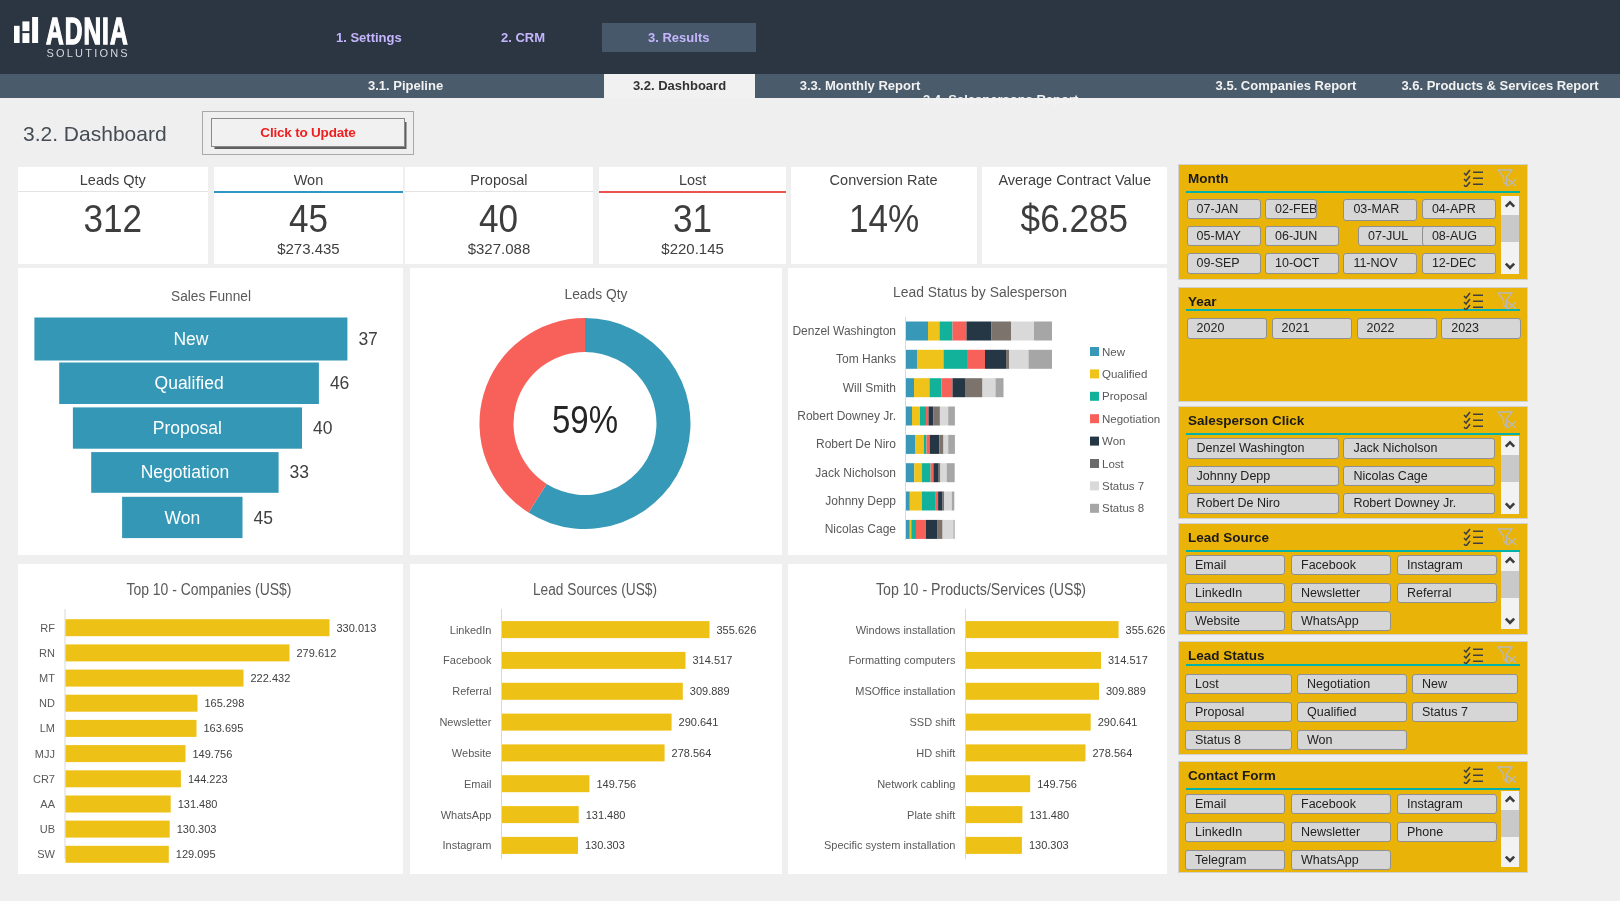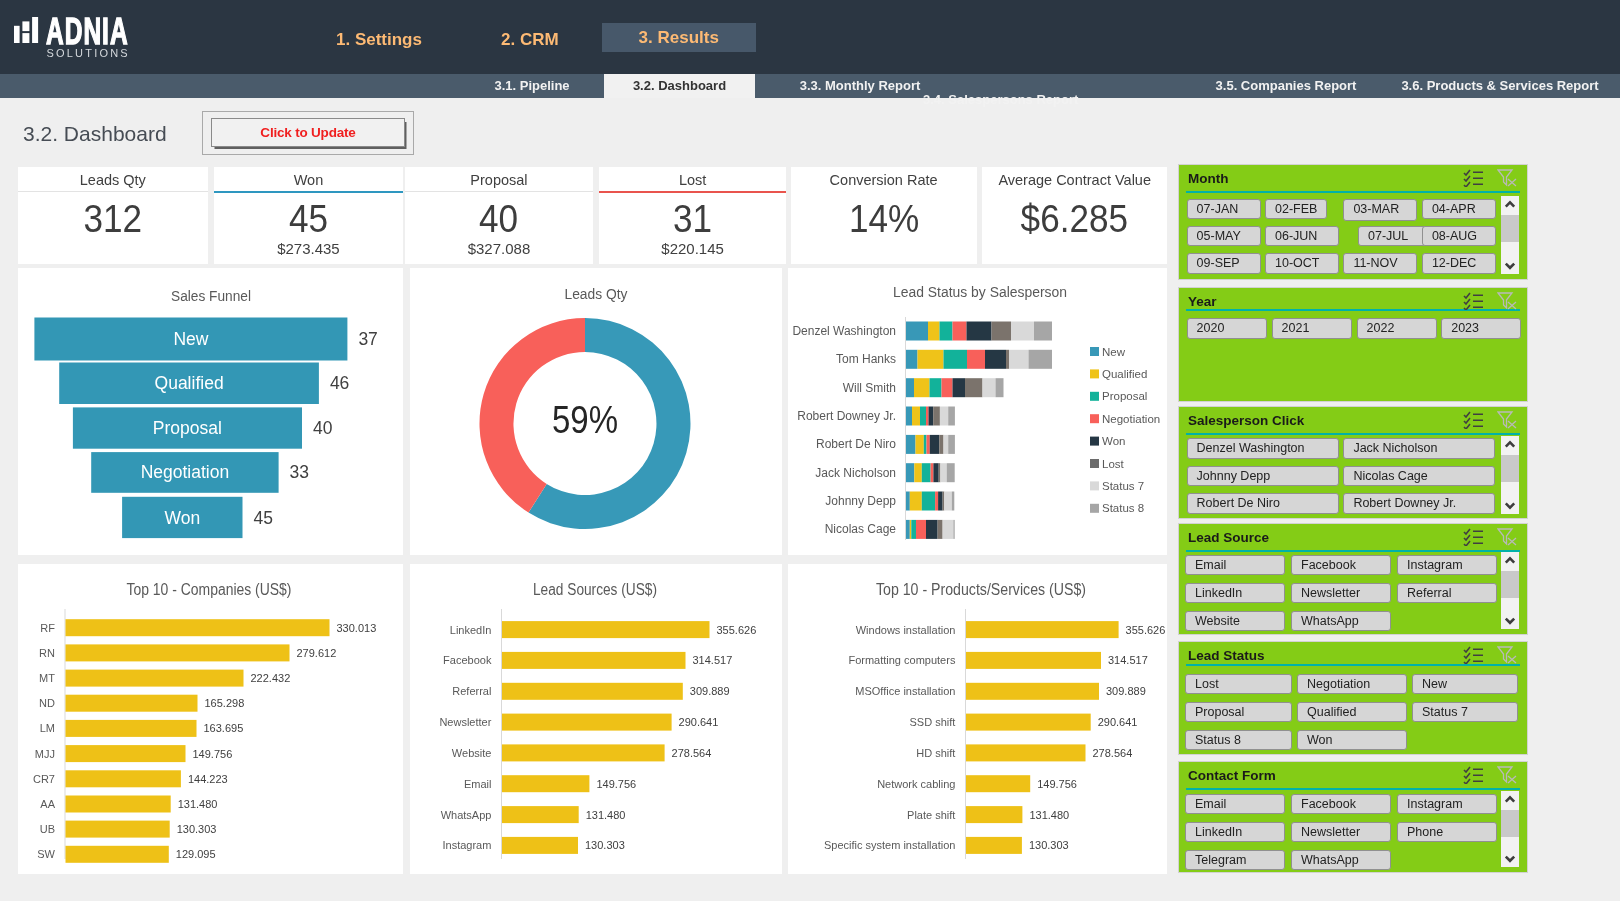--- a/index.html
+++ b/index.html
@@ -1,48 +1,48 @@
 <!DOCTYPE html>
 <html><head><meta charset="utf-8"><title>d</title><style>
 *{margin:0;padding:0;box-sizing:border-box}
 html,body{width:1620px;height:901px;overflow:hidden}
 body{font-family:"Liberation Sans",sans-serif;background:#efefef;position:relative}
 .abs{position:absolute}
 #hdr{left:0;top:0;width:1620px;height:74px;background:#2b3642}
 #tabbar{left:0;top:74px;width:1620px;height:24px;background:#4a5b6b}
-.navtxt{color:#fdba74;font-weight:700;font-size:17px;white-space:nowrap}
+.navtxt{color:#c4b5fd;font-weight:700;font-size:13px;white-space:nowrap}
 .tabtxt{color:#f2f2f2;font-weight:700;font-size:13px;white-space:nowrap}
 #activetab{background:#f1f1f1;color:#333;text-align:center}
 .card{background:#fff;position:absolute;top:167px;height:97px}
 .ct{position:absolute;top:0;left:0;right:0;height:25px;text-align:center;font-size:14.5px;color:#404040;line-height:27px}
 .cv{position:absolute;top:24px;left:0;right:0;text-align:center;font-size:39px;color:#3d3d3d;line-height:56px;transform:scaleX(0.9)}
 .cs{position:absolute;top:73px;left:0;right:0;text-align:center;font-size:15px;color:#404040}
 .panel{background:#fff;position:absolute}
-.slicer{background:#84cc16;border:1px solid #d2d2d2;position:absolute}
+.slicer{background:#eab308;border:1px solid #d2d2d2;position:absolute}
 .sltitle{position:absolute;left:9px;font-size:13.5px;font-weight:700;color:#1a1a1a}
 .sline{position:absolute;left:7px;height:2px;background:#00b2a8}
 .sbtn{position:absolute;background:#d6d6d6;border:1px solid #909090;border-radius:3px;font-size:12.5px;color:#222;line-height:19px;padding-left:9px;white-space:nowrap;overflow:hidden}
 </style></head><body>
 <div id="hdr" class="abs">
     <svg class="abs" style="left:13.6px;top:17px" width="25" height="26" viewBox="0 0 25 26">
       <rect x="0" y="8.8" width="5.6" height="17.2" fill="#fff"></rect>
       <rect x="8.4" y="4.4" width="7" height="9.7" fill="#fff"></rect>
       <rect x="8.4" y="16.1" width="7" height="9.9" fill="#fff"></rect>
       <rect x="18.1" y="0" width="6" height="26" fill="#fff"></rect>
     </svg>
     <div class="abs" style="left:46px;top:14px;color:#fff;font-weight:700;font-size:36px;line-height:36px;letter-spacing:1.5px;-webkit-text-stroke:1.4px #fff;transform:scaleX(0.68);transform-origin:left top">ADNIA</div>
     <div class="abs" style="left:46.5px;top:48px;color:#d4d8dc;font-size:11px;line-height:11px;letter-spacing:2.2px;font-weight:400">SOLUTIONS</div>
     <div class="navtxt abs" style="left:336px;top:30px">1. Settings</div>
     <div class="navtxt abs" style="left:501px;top:30px">2. CRM</div>
     <div class="abs" style="left:601.5px;top:23.3px;width:154.5px;height:29px;background:#47586a"></div>
     <div class="navtxt abs" style="left:601.5px;top:23.3px;width:154.5px;height:29px;line-height:29px;text-align:center">3. Results</div>
   </div>
 <div id="tabbar" class="abs"></div>
 <div id="activetab" class="abs tabtxt" style="left:604px;top:74px;width:151px;height:24px;line-height:24px;color:#333">3.2. Dashboard</div>
-<div class="tabtxt abs" style="left:532px;top:78px;width:300px;margin-left:-150px;text-align:center">3.1. Pipeline</div>
+<div class="tabtxt abs" style="left:518px;top:78px;width:300px;margin-left:-150px;text-align:left">3.1. Pipeline</div>
 <div class="tabtxt abs" style="left:860px;top:78px;width:300px;margin-left:-150px;text-align:center">3.3. Monthly Report</div>
 <div class="tabtxt abs" style="left:1073px;top:92px;width:300px;margin-left:-150px;text-align:left">3.4. Salespersons Report</div>
 <div class="tabtxt abs" style="left:1286px;top:78px;width:300px;margin-left:-150px;text-align:center">3.5. Companies Report</div>
 <div class="tabtxt abs" style="left:1500px;top:78px;width:300px;margin-left:-150px;text-align:center">3.6. Products &amp; Services Report</div>
 <div class="abs" style="left:23px;top:122px;font-size:21px;color:#464c54">3.2. Dashboard</div>
 <div class="abs" style="left:202.3px;top:111.4px;width:212px;height:44px;border:1px solid #a9a9a9;background:#efefef"></div>
 <div class="abs" style="left:211.3px;top:117.6px;width:193.4px;height:29px;background:#f1f1f1;border:1px solid #8a8a8a;box-shadow:2.5px 3px 0 -1px #606060;text-align:center;line-height:28px;font-size:13.5px;font-weight:700;letter-spacing:-0.2px;color:#f01f1f">Click to Update</div>
 <div class="card" style="left:18.0px;width:189.6px">
     <div class="ct">Leads Qty</div>
     <div class="abs" style="left:0;right:0;top:24px;height:1px;background:#e3e3e3"></div>
@@ -291,21 +291,21 @@
           <path d="M10,3.2 H20 M10,9.2 H20 M10,15.2 H20"></path>
         </g>
       </svg></div>
     <div class="abs" style="right:10px;top:4px"><svg width="20" height="18" viewBox="0 0 20 18">
         <g stroke="#b9b9b9" stroke-width="1.3" fill="none">
           <path d="M1,1 H15 L9.5,8 V16 L6.5,13 V8 Z"></path>
           <path d="M11,10 L19,17 M19,10 L11,17"></path>
         </g>
       </svg></div>
     <div class="sbtn" style="left:7.6px;top:33.8px;width:74.0px;height:20.5px">07-JAN</div>
-    <div class="sbtn" style="left:86.0px;top:33.8px;width:62px;height:20.5px">02-FEB</div>
+    <div class="sbtn" style="left:86.0px;top:33.8px;width:52px;height:20.5px">02-FEB</div>
     <div class="sbtn" style="left:164.4px;top:33.8px;width:74.0px;height:22px">03-MAR</div>
     <div class="sbtn" style="left:242.9px;top:33.8px;width:74.0px;height:20.5px">04-APR</div>
     <div class="sbtn" style="left:7.6px;top:60.9px;width:74.0px;height:20.5px">05-MAY</div>
     <div class="sbtn" style="left:86.0px;top:60.9px;width:74.0px;height:20.5px">06-JUN</div>
     <div class="sbtn" style="left:179px;top:60.9px;width:74.0px;height:20.5px">07-JUL</div>
     <div class="sbtn" style="left:242.9px;top:60.9px;width:74.0px;height:20.5px">08-AUG</div>
     <div class="sbtn" style="left:7.6px;top:88.4px;width:74.0px;height:20.5px">09-SEP</div>
     <div class="sbtn" style="left:86.0px;top:88.4px;width:74.0px;height:20.5px">10-OCT</div>
     <div class="sbtn" style="left:164.4px;top:88.4px;width:74.0px;height:20.5px">11-NOV</div>
     <div class="sbtn" style="left:242.9px;top:88.4px;width:74.0px;height:20.5px">12-DEC</div>

